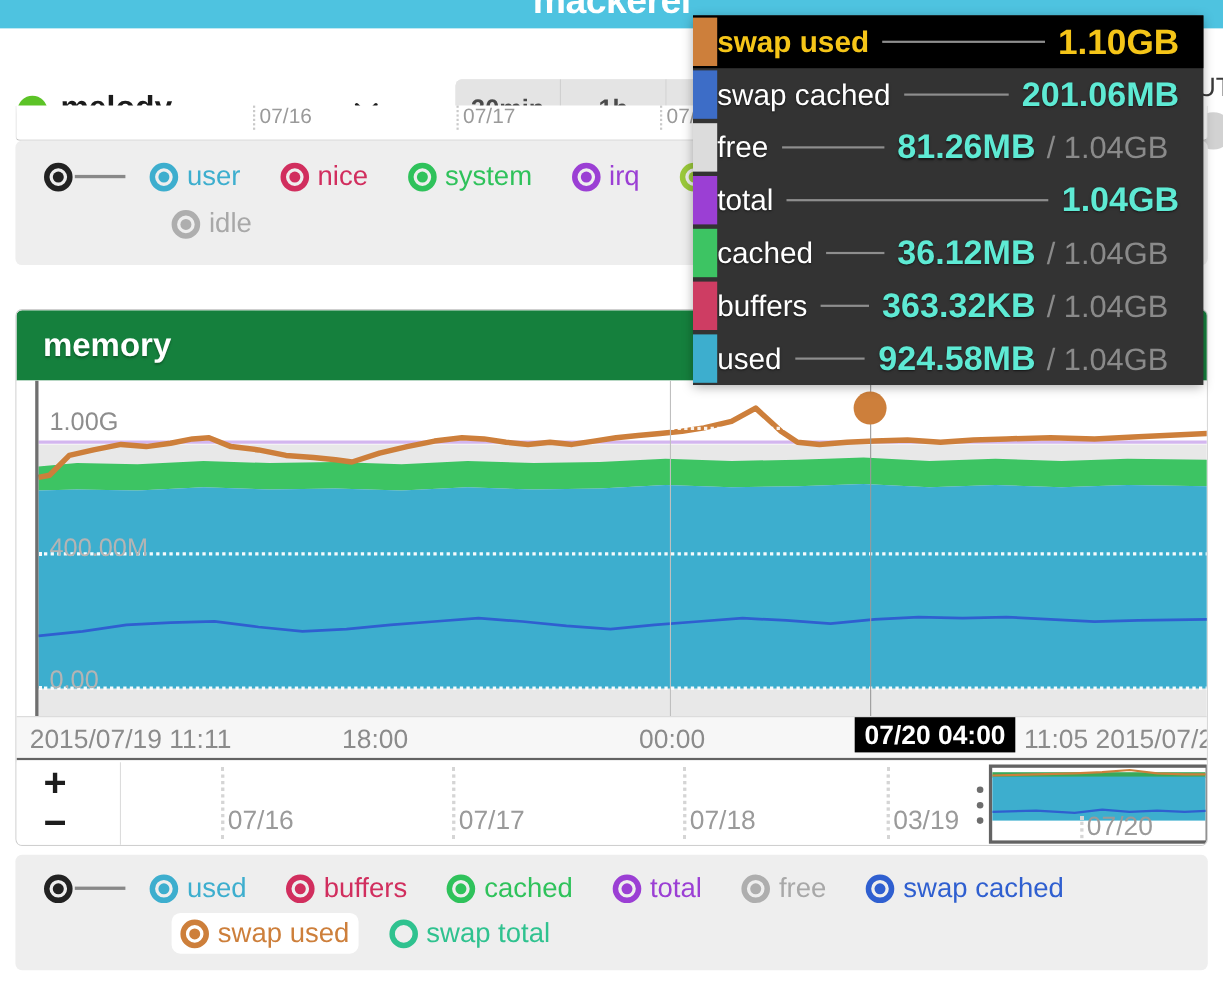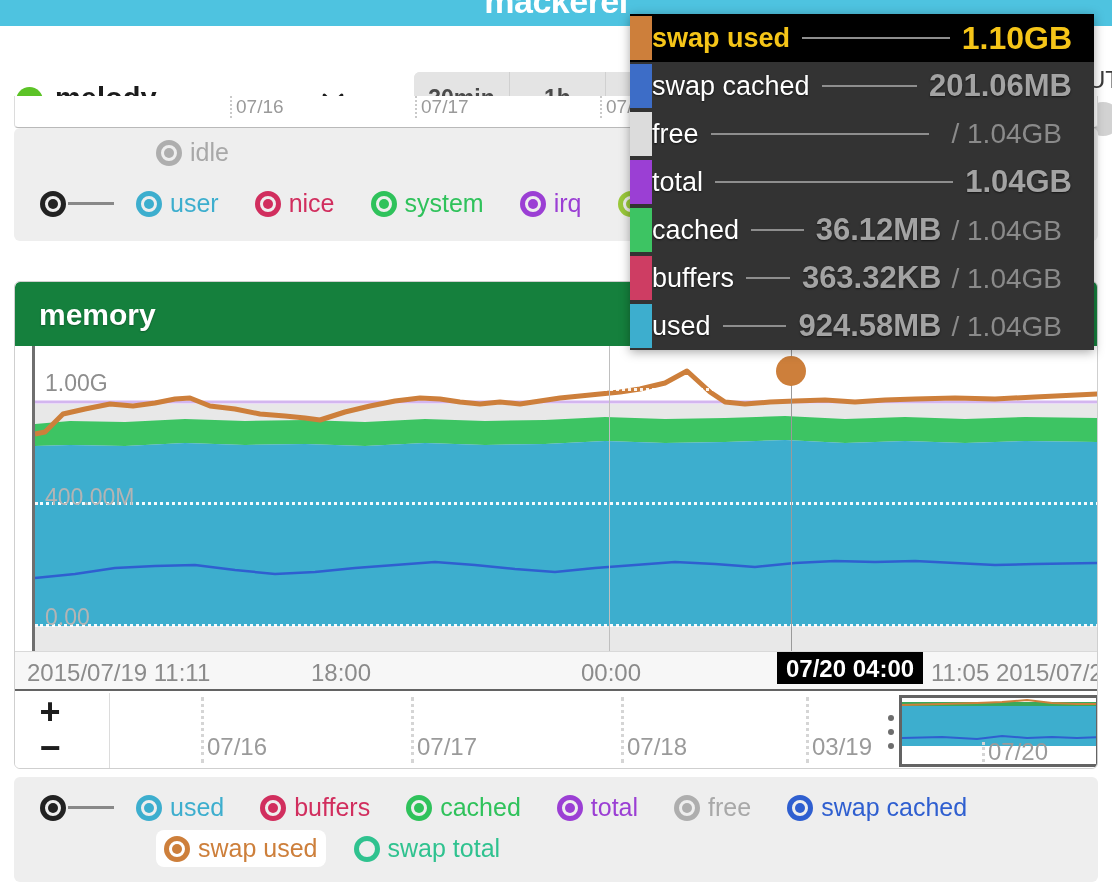--- a/index.html
+++ b/index.html
@@ -251,21 +251,21 @@
   .tip-name {
     font-size: 27px; color: #ffffff; white-space: nowrap;
     text-shadow: 0 1px 2px rgba(0,0,0,.6);
   }
   .tip-row.first .tip-name { color: #f5c518; font-weight: bold; }
   .tip-leader {
     flex: 1 1 auto; height: 0; border-top: 2px solid #8e8e8e;
     margin: 0 12px; min-width: 10px;
   }
   .tip-val {
-    font-size: 31px; font-weight: bold; color: #a3a3a3; white-space: nowrap;
+    font-size: 31px; font-weight: bold; color: #5eead4; white-space: nowrap;
     text-shadow: 0 1px 2px rgba(0,0,0,.6);
   }
   .tip-row.first .tip-val { color: #f5c518; font-size: 32px; }
   .tip-total {
     font-size: 28px; color: #8a8a8a; white-space: nowrap;
     padding-left: 10px; padding-right: 16px;
   }
   .tip-val-wrap { display: flex; align-items: baseline; padding-right: 16px; }
   .tip-val-wrap.no-total { padding-right: 22px; justify-content: center; }
 </style>
@@ -300,26 +300,20 @@
   <div class="cpu-graph-tail">
     <div class="cpu-tail-tick" style="left:215px"></div>
     <div class="cpu-tail-tick" style="left:400px"></div>
     <div class="cpu-tail-tick" style="left:585px"></div>
     <div class="cpu-tail-label" style="left:221px">07/16</div>
     <div class="cpu-tail-label" style="left:406px">07/17</div>
     <div class="cpu-tail-label" style="left:591px">07/18</div>
   </div>
 
   <div class="legend-panel legend-cpu">
-    <div class="legend-row legend-row-2">
-      <span class="legend-item">
-        <span class="dot" style="color:#aeaeae"></span>
-        <span class="legend-label" style="color:#a8a8a8">idle</span>
-      </span>
-    </div>
     <div class="legend-row legend-row-1">
       <span class="dot legend-all-dot"></span>
       <span class="legend-dash"></span>
 
       <span class="legend-item">
         <span class="dot" style="color:#3daece"></span>
         <span class="legend-label" style="color:#3daece">user</span>
       </span>
       <span class="legend-item">
         <span class="dot" style="color:#d12e5e"></span>
@@ -329,20 +323,26 @@
         <span class="dot" style="color:#2fc25b"></span>
         <span class="legend-label" style="color:#2fc25b">system</span>
       </span>
       <span class="legend-item">
         <span class="dot" style="color:#9b3fd4"></span>
         <span class="legend-label" style="color:#9b3fd4">irq</span>
       </span>
       <span class="legend-item">
         <span class="dot" style="color:#9ac93b"></span>
         <span class="legend-label" style="color:#9ac93b"></span>
+      </span>
+    </div>
+    <div class="legend-row legend-row-2">
+      <span class="legend-item">
+        <span class="dot" style="color:#aeaeae"></span>
+        <span class="legend-label" style="color:#a8a8a8">idle</span>
       </span>
     </div>
   </div>
 
   <div class="mem-panel">
 
     <div class="mem-header">
       <div class="mem-title">memory</div>
       <div class="mem-header-right">2</div>
     </div>
@@ -495,20 +495,21 @@
       <span class="tip-val-wrap no-total">
         <span class="tip-val">201.06MB</span>
       </span>
     </div>
 
     <div class="tip-row">
       <span class="tip-swatch" style="background:#dcdcdc"></span>
       <span class="tip-name">free</span>
       <span class="tip-leader"></span>
       <span class="tip-val-wrap">
+        <span class="tip-val">81.26MB</span>
         <span class="tip-total"><span>/</span> <span>1.04GB</span></span>
       </span>
     </div>
 
     <div class="tip-row">
       <span class="tip-swatch" style="background:#9b3fd4"></span>
       <span class="tip-name">total</span>
       <span class="tip-leader"></span>
       <span class="tip-val-wrap no-total">
         <span class="tip-val">1.04GB</span>

